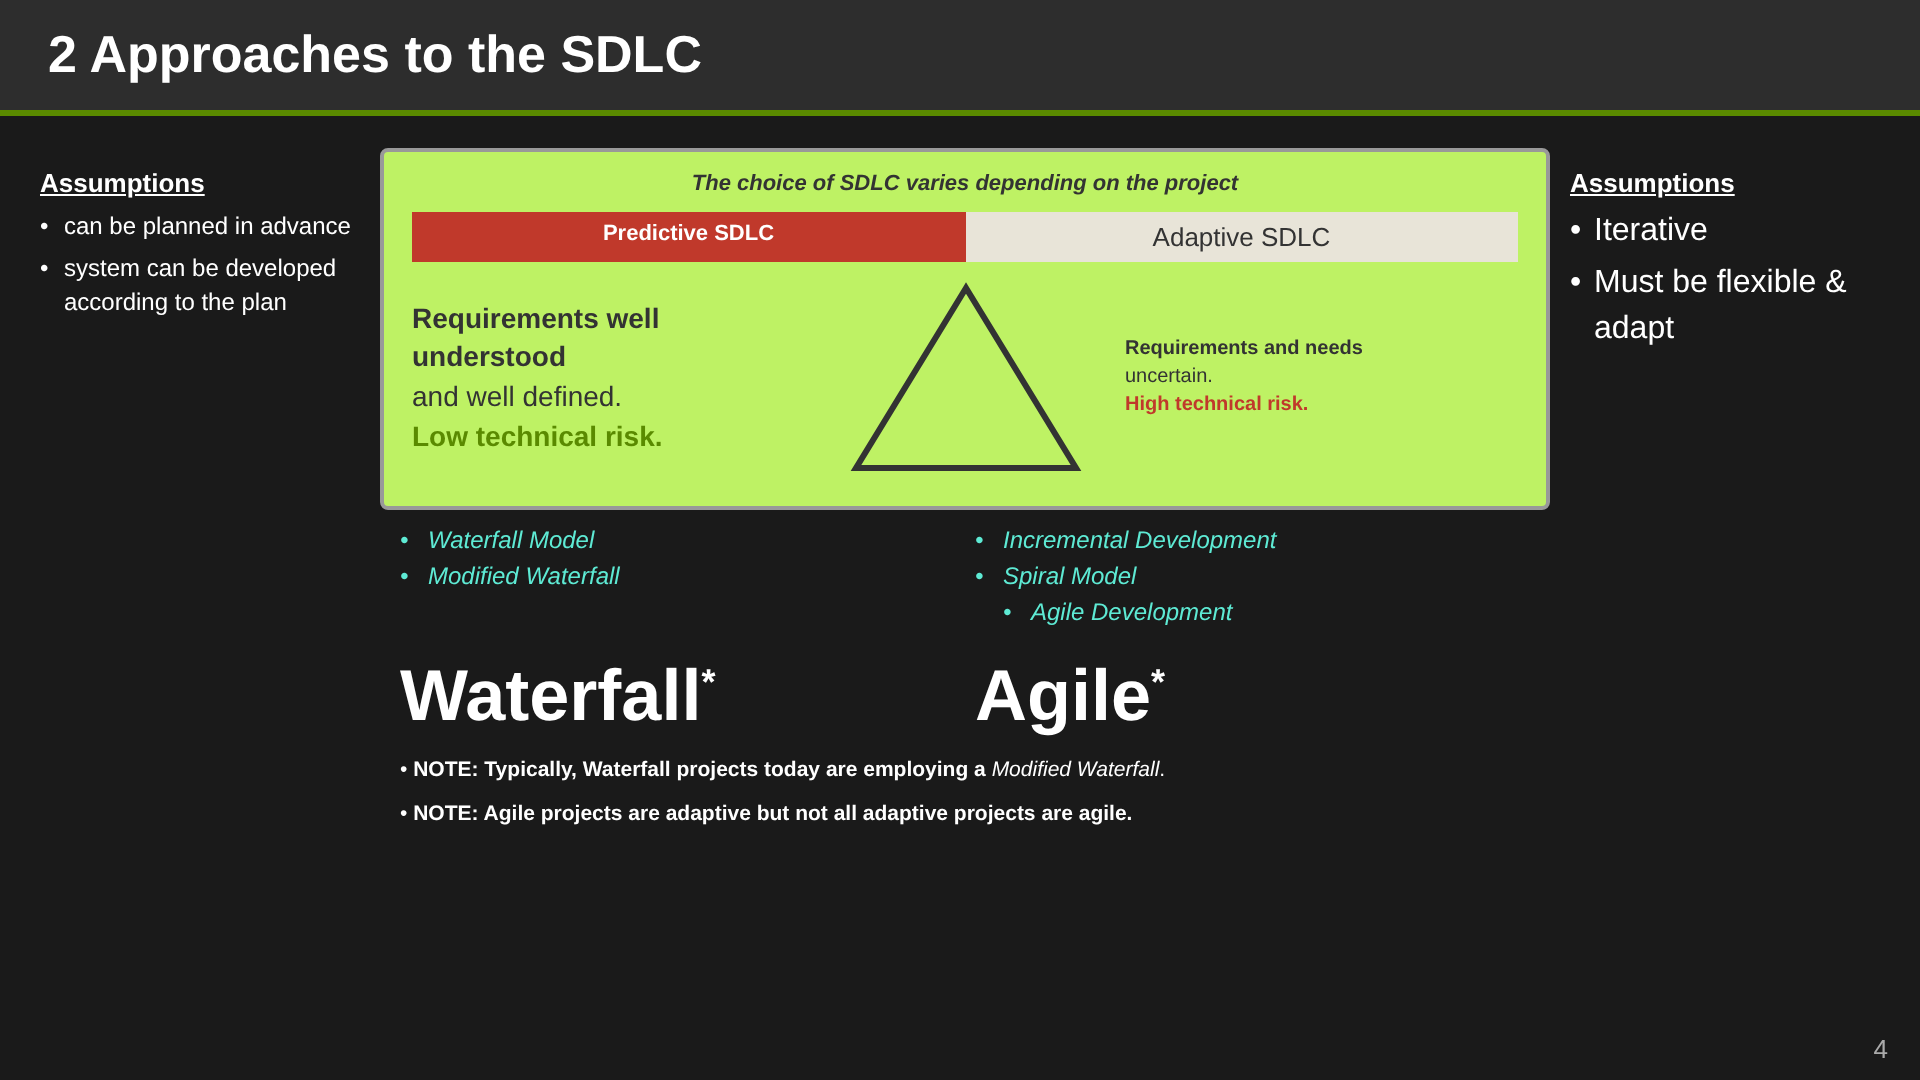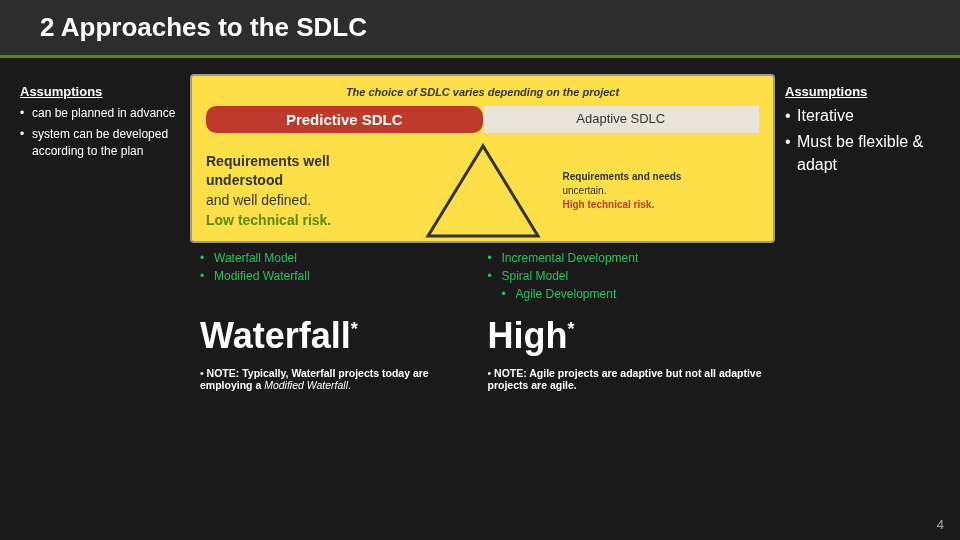--- a/index.html
+++ b/index.html
@@ -7,21 +7,21 @@
       width: 960px;
       height: 540px;
       background: #1a1a1a;
       font-family: Arial, sans-serif;
       overflow: hidden;
       color: #222;
     }
 
     .header {
       background: #2d2d2d;
-      padding: 12px 40px;
+      padding: 12px 24px;
       border-bottom: 3px solid #5a8a00;
     }
     .header h1 {
       color: #ffffff;
       font-size: 26px;
       font-weight: bold;
     }
 
     .main-content {
       display: flex;
@@ -65,24 +65,24 @@
     
     .center-col {
       flex: 1;
       display: flex;
       flex-direction: column;
       gap: 8px;
     }
 
     
     .diagram-box {
-      background: #fde047;
+      background: #bef264;
       border: 2px solid #999;
       border-radius: 4px;
-      padding: 10px 14px 0;
+      padding: 10px 14px 14px;
       position: relative;
     }
 
     .diagram-top-text {
       text-align: center;
       font-size: 11px;
       font-weight: bold;
       color: #333;
       margin-bottom: 8px;
       font-style: italic;
@@ -90,25 +90,25 @@
 
     .diagram-header-row {
       display: flex;
       margin-bottom: 8px;
     }
 
     .predictive-label {
       background: #c0392b;
       color: white;
       font-weight: bold;
-      font-size: 15px;
+      font-size: 11px;
       padding: 5px 20px;
       flex: 1;
       text-align: center;
-      border-radius: 10px;
+      border-radius: 0;
     }
 
     .adaptive-label {
       background: #e8e4d8;
       color: #333;
       font-weight: normal;
       font-size: 13px;
       padding: 5px 20px;
       flex: 1;
       text-align: center;
@@ -170,21 +170,22 @@
       font-size: 12px;
     }
 
     .model-left ul, .model-right ul {
       list-style: none;
     }
     .model-left ul li, .model-right ul li {
       padding-left: 14px;
       position: relative;
       margin-bottom: 4px;
-      color: #22c55e;
+      color: #5eead4;
+      font-style: italic;
     }
     .model-left ul li::before, .model-right ul li::before {
       content: "•";
       position: absolute;
       left: 0;
     }
 
     .model-right ul li.agile-dev {
       margin-left: 14px;
     }
@@ -215,20 +216,21 @@
     }
     .superscript {
       font-size: 18px;
       vertical-align: super;
     }
 
     .note-row {
       display: flex;
       gap: 10px;
       padding: 0 10px;
+      flex-direction: column;
     }
     .note-left, .note-right {
       flex: 1;
       font-size: 10.5px;
       color: #ffffff;
     }
     .note-left span.bold, .note-right span.bold {
       font-weight: bold;
     }
 
@@ -334,21 +336,21 @@
     </div>
 
     <div class="big-labels-row">
       <div class="big-label-left">
         <span class="waterfall-text">
           <span>Waterfall</span><span class="superscript">*</span>
         </span>
       </div>
       <div class="big-label-right">
         <span class="agile-text">
-          <span>High</span><span class="superscript">*</span>
+          <span>Agile</span><span class="superscript">*</span>
         </span>
       </div>
     </div>
 
     <div class="note-row">
       <div class="note-left">
         • <span class="bold">NOTE: Typically, Waterfall projects today are employing a </span><em>Modified Waterfall</em>.
       </div>
       <div class="note-right">
         • <span class="bold">NOTE: Agile projects are adaptive but not all adaptive projects are agile.</span>

